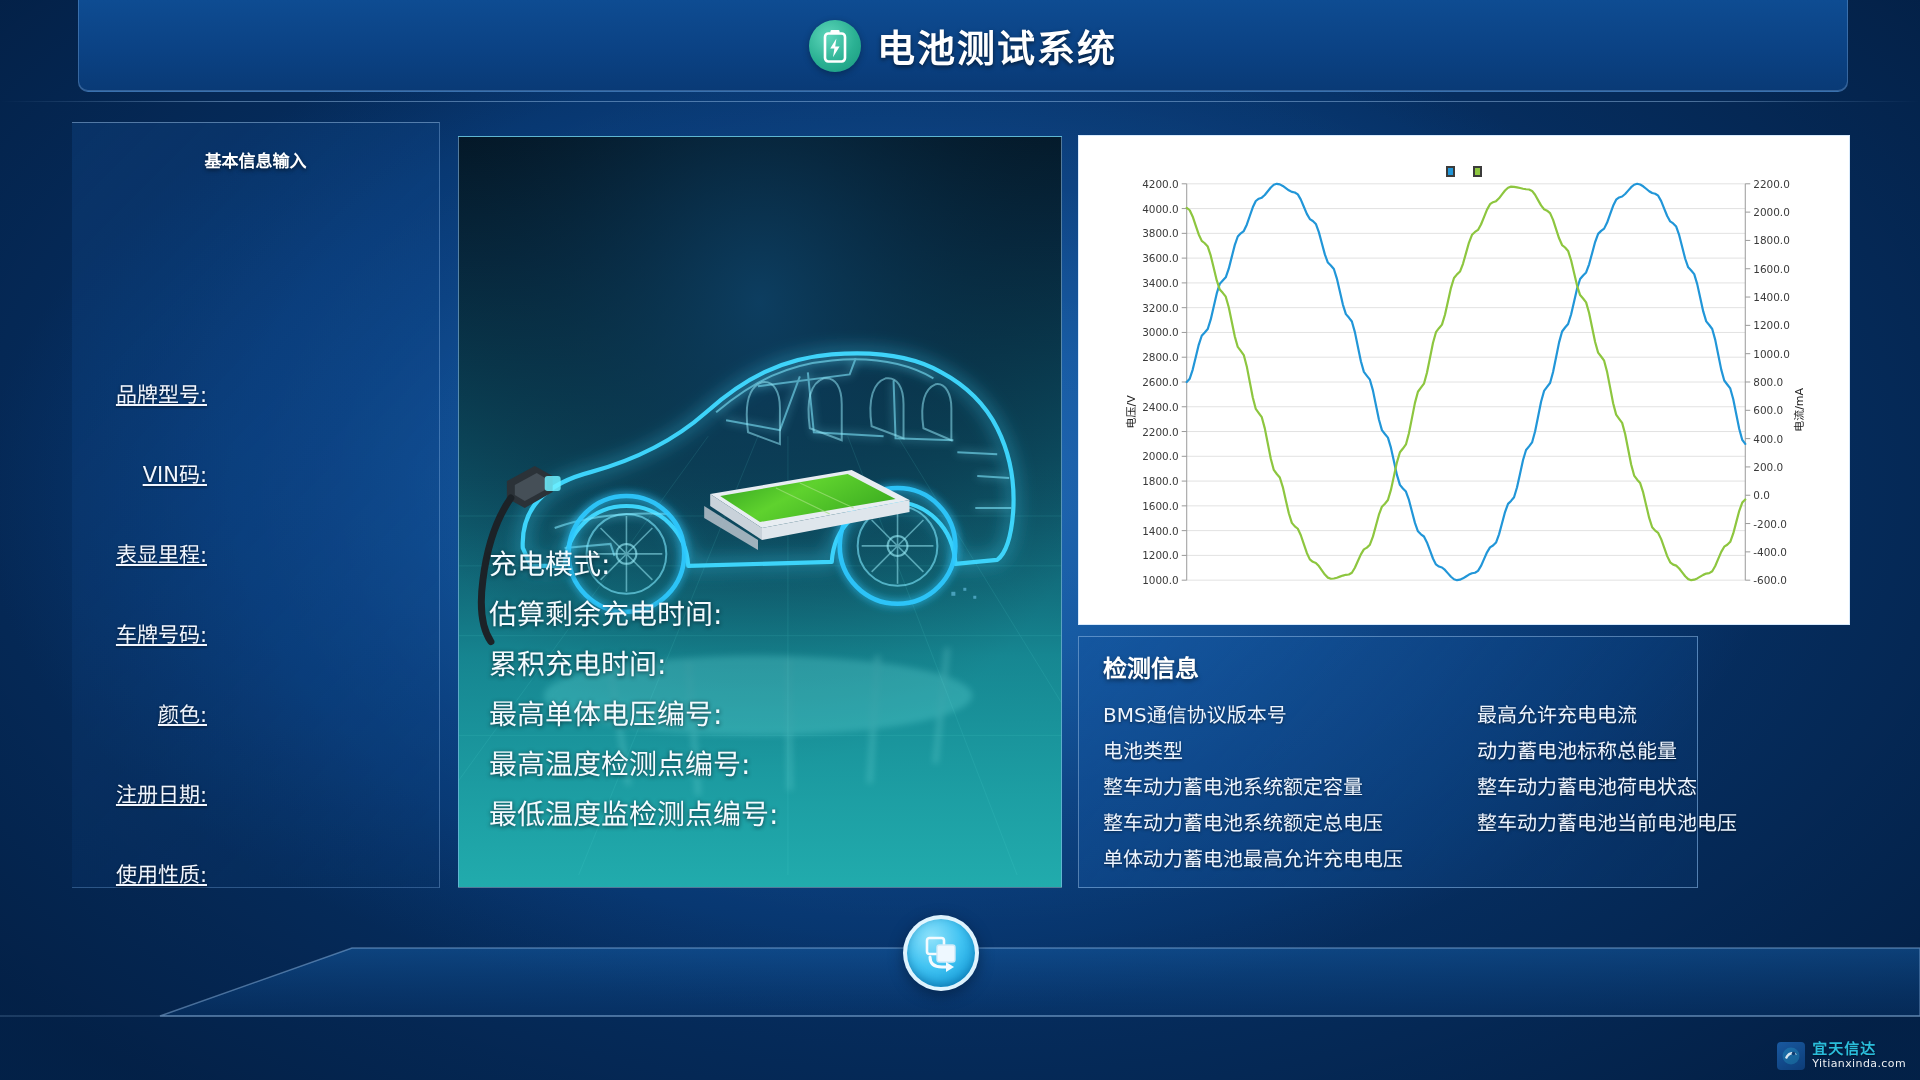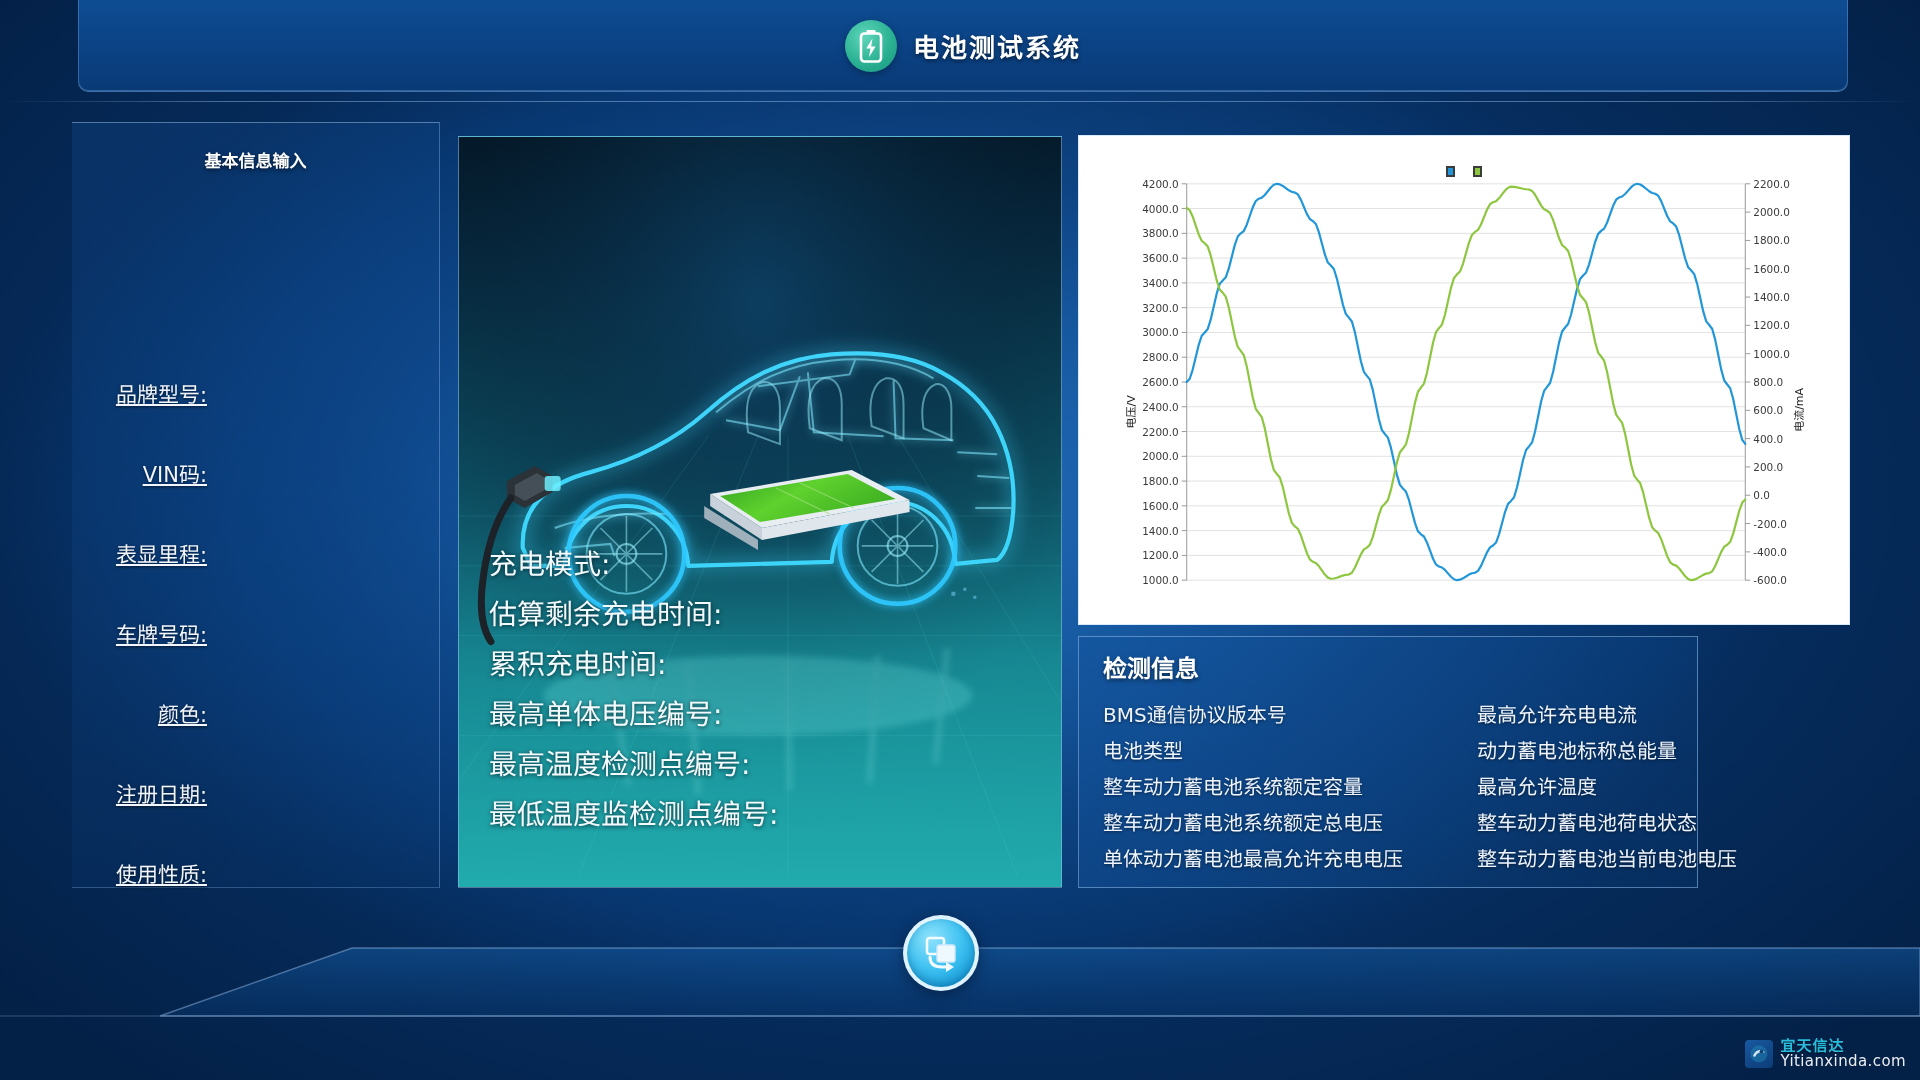--- a/index.html
+++ b/index.html
@@ -38,21 +38,21 @@
   }
   .brand-badge {
     width: 52px; height: 52px; border-radius: 50%;
     background: radial-gradient(circle at 38% 32%, #5fd6bb 0%, #2bb193 55%, #17977c 100%);
     display: flex; align-items: center; justify-content: center;
     box-shadow: 0 2px 7px rgba(0,0,0,0.30);
     flex: none;
   }
   .brand-badge svg { display: block; }
   .app-title {
-    font-size: 26px; font-weight: bold; color: #ffffff;
+    font-size: 38px; font-weight: bold; color: #ffffff;
     letter-spacing: 2px;
     text-shadow: 0 2px 4px rgba(0,0,0,0.55);
     white-space: nowrap;
   }
   .header-underline {
     position: absolute; left: 0; top: 101px; width: 1920px; height: 1px;
     background: linear-gradient(90deg, rgba(170,210,250,0.0) 0%, rgba(170,210,250,0.42) 12%, rgba(170,210,250,0.42) 88%, rgba(170,210,250,0.0) 100%);
   }
 
   
@@ -172,21 +172,21 @@
     background: linear-gradient(150deg, #1b5ea8 0%, #0e3f7c 100%);
     display: flex; align-items: center; justify-content: center;
     flex: none;
   }
   .wm-text { display: flex; flex-direction: column; line-height: 1.05; }
   .wm-cn {
     font-size: 15px; font-weight: bold; color: #2ecbe8;
     letter-spacing: 1px; text-shadow: 0 1px 2px rgba(0,0,0,0.5);
   }
   .wm-en {
-    font-size: 15px; color: #ffffff; letter-spacing: 0.4px;
+    font-size: 11px; color: #ffffff; letter-spacing: 0.4px;
   }
 </style>
 </head>
 <body>
 
 <div class="vignette"></div>
 
 <div class="header">
   <div class="header-inner">
     <div class="brand-badge">
@@ -495,21 +495,20 @@
     <div class="info-col left">
       <div class="info-item">BMS通信协议版本号</div>
       <div class="info-item">电池类型</div>
       <div class="info-item">整车动力蓄电池系统额定容量</div>
       <div class="info-item">整车动力蓄电池系统额定总电压</div>
       <div class="info-item">单体动力蓄电池最高允许充电电压</div>
     </div>
     <div class="info-col right">
       <div class="info-item">最高允许充电电流</div>
       <div class="info-item">动力蓄电池标称总能量</div>
-      <div class="info-item">最高允许温度</div>
       <div class="info-item">整车动力蓄电池荷电状态</div>
       <div class="info-item">整车动力蓄电池当前电池电压</div>
     </div>
   </div>
 </div>
 
 <div class="footer-band">
   <svg viewBox="0 0 1920 162" preserveAspectRatio="none" aria-hidden="true">
     <defs>
       <linearGradient id="fbGrad" x1="0" y1="0" x2="0" y2="1">

